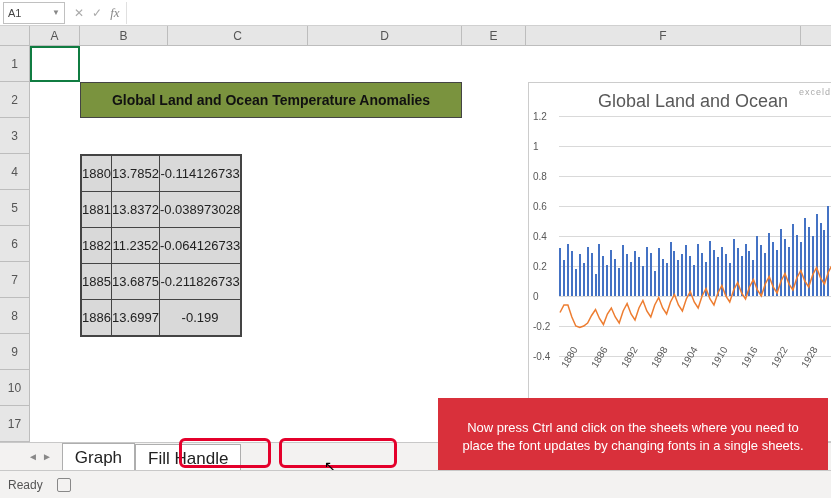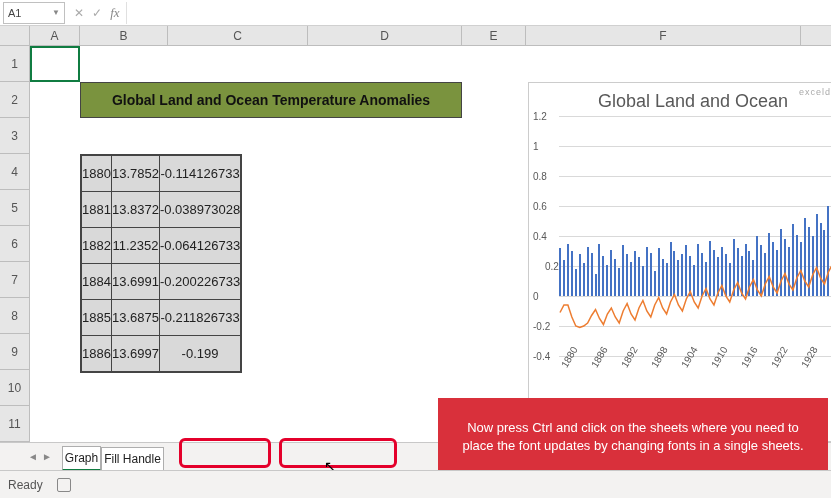--- a/index.html
+++ b/index.html
@@ -53,21 +53,21 @@
 .xlab { position: absolute; font-size: 10px; color: #595959; transform: rotate(-60deg); transform-origin: left top; }
 
 .bar { position: absolute; width: 2px; background: #4472c4; bottom: 96px; }
 .oline { stroke: #ed7d31; stroke-width: 1.5; fill: none; }
 
 .watermark { position: absolute; right: 6px; top: 4px; font-size: 9px; color: #aaa; letter-spacing: 1px; }
 
 
 .tabbar { position: absolute; left: 0; top: 442px; width: 831px; height: 28px; background: #f3f2f1; border-top: 1px solid #c8c8c8; display: flex; align-items: center; padding-left: 28px; }
 .tabnav { display: flex; gap: 4px; margin-right: 10px; color: #888; font-size: 10px; }
-.tab { padding: 4px 2px; border: 1px solid #aeaeae; border-bottom: none; background: #fff; font-size: 12px; position: relative; top: 2px; }
+.tab { padding: 4px 12px; border: 1px solid #aeaeae; border-bottom: none; background: #fff; font-size: 17px; position: relative; top: 2px; }
 .tab.active { background: #fff; font-weight: 400; border-bottom: 2px solid #107c41; }
 .tab.group { background: #fff; }
 .redbox { position: absolute; border: 3px solid #e4002b; border-radius: 6px; pointer-events: none; }
 .rb1 { left: 179px; top: 438px; width: 92px; height: 30px; }
 .rb2 { left: 279px; top: 438px; width: 118px; height: 30px; }
 .cursor { position: absolute; left: 324px; top: 458px; font-size: 14px; color: #000; pointer-events: none; }
 
 
 .callout { position: absolute; left: 438px; top: 398px; width: 390px; height: 78px; background: #d9303b; color: #fff; font-size: 13px; display: flex; align-items: center; justify-content: center; text-align: center; padding: 8px 14px; line-height: 1.35; }
 
@@ -106,21 +106,21 @@
     <div class="rh">1</div>
     <div class="rh">2</div>
     <div class="rh">3</div>
     <div class="rh">4</div>
     <div class="rh">5</div>
     <div class="rh">6</div>
     <div class="rh">7</div>
     <div class="rh">8</div>
     <div class="rh">9</div>
     <div class="rh">10</div>
-    <div class="rh">11</div>
+    <div class="rh">17</div>
   </div>
   <div class="cells">
     <div class="sel"></div>
     <div class="title">Global Land and Ocean Temperature Anomalies</div>
     <div class="tbl">
       <table>
         <tbody>
         <tr>
               <td>1880</td>
               <td>13.7852</td>
@@ -128,25 +128,20 @@
             </tr>
         <tr>
               <td>1881</td>
               <td>13.8372</td>
               <td>-0.038973028</td>
             </tr>
         <tr>
               <td>1882</td>
               <td>11.2352</td>
               <td>-0.064126733</td>
-            </tr>
-        <tr>
-              <td>1884</td>
-              <td>13.6991</td>
-              <td>-0.200226733</td>
             </tr>
         <tr>
               <td>1885</td>
               <td>13.6875</td>
               <td>-0.211826733</td>
             </tr>
         <tr>
               <td>1886</td>
               <td>13.6997</td>
               <td>-0.199</td>
@@ -159,21 +154,21 @@
       <div class="watermark">exceldemy</div>
       <div class="chart-title">Global Land and Ocean</div>
       <div class="plot" id="plot">
           <div class="gridline" style="top: 240px;"></div>
           <div class="ylab" style="top: 240px;">-0.4</div>
           <div class="gridline" style="top: 210px;"></div>
           <div class="ylab" style="top: 210px;">-0.2</div>
           <div class="gridline" style="top: 180px;"></div>
           <div class="ylab" style="top: 180px;">0</div>
           <div class="gridline" style="top: 150px;"></div>
-          <div class="ylab" style="top: 150px; margin-left: 12px;">0.2</div>
+          <div class="ylab" style="top: 150px;">0.2</div>
           <div class="gridline" style="top: 120px;"></div>
           <div class="ylab" style="top: 120px;">0.4</div>
           <div class="gridline" style="top: 90px;"></div>
           <div class="ylab" style="top: 90px;">0.6</div>
           <div class="gridline" style="top: 60px;"></div>
           <div class="ylab" style="top: 60px;">0.8</div>
           <div class="gridline" style="top: 30px;"></div>
           <div class="ylab" style="top: 30px;">1</div>
           <div class="gridline" style="top: 0px;"></div>
           <div class="ylab" style="top: 0px;">1.2</div>

